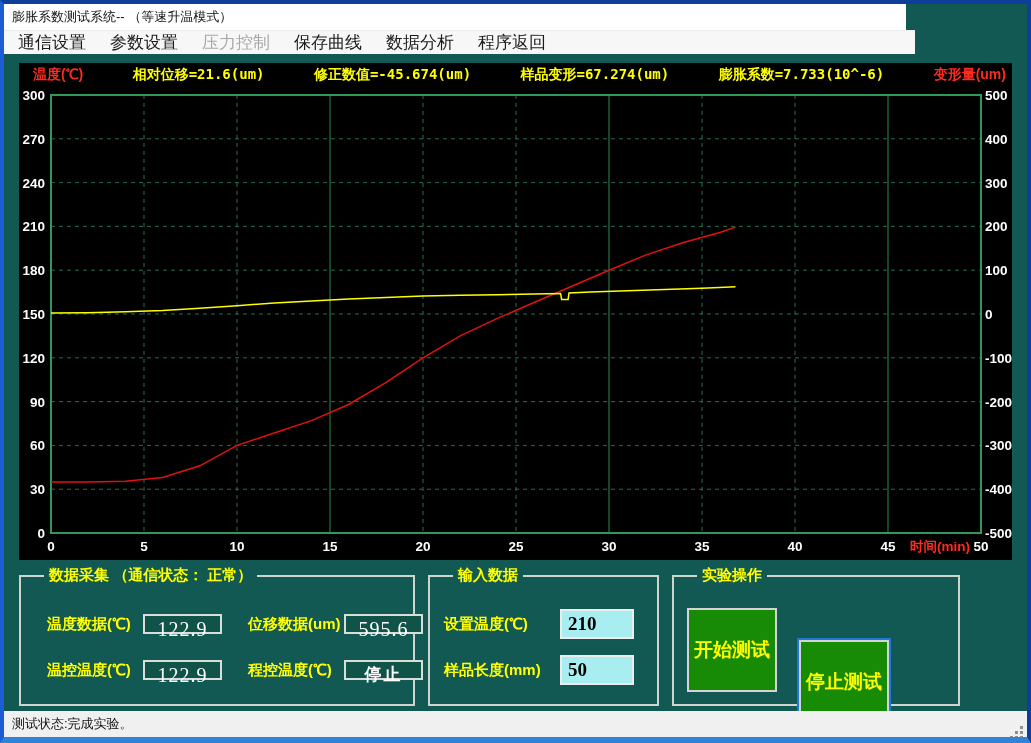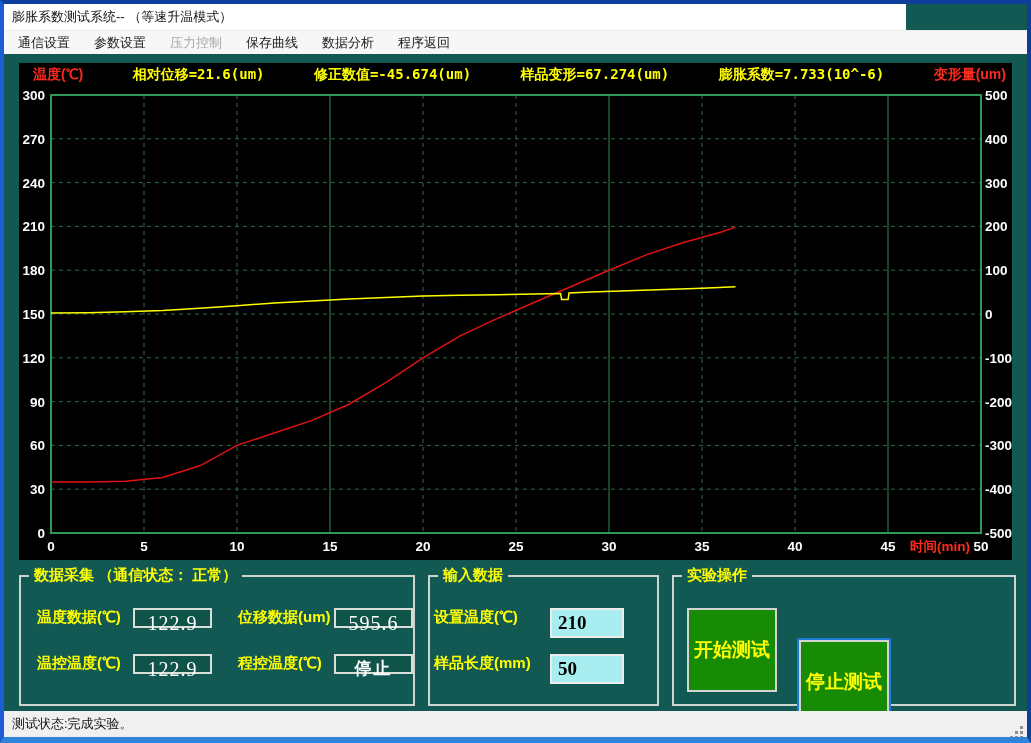--- a/index.html
+++ b/index.html
@@ -13,23 +13,23 @@
     background:#115952; overflow:hidden;
   }
 
   .titlebar {
     position:absolute; left:0; top:0; width:902px; height:26px;
     background:#ffffff; color:#111; font-size:13px; line-height:26px;
     padding-left:8px; white-space:nowrap;
   }
 
   .menubar {
-    position:absolute; left:0; top:26px; width:1023px; height:24px;
+    position:absolute; left:0; top:26px; width:911px; height:24px;
     background:#f7f7f7; border-top:1px solid #ececec;
-    display:flex; align-items:flex-start; font-size:13px; color:#1b1b1b;
+    display:flex; align-items:flex-start; font-size:17px; color:#1b1b1b;
   }
   .menu-item { padding:0 10px; margin-left:4px; line-height:23px; cursor:default; }
   .menu-item.disabled { color:#a9a9a9; }
 
   .chart-panel {
     position:absolute; left:15px; top:59px; width:993px; height:497px;
     background:#000;
   }
   .chart-header {
     position:absolute; left:14px; right:6px; top:4px; height:16px;
@@ -37,28 +37,28 @@
     font-size:14px; font-weight:bold; white-space:nowrap;
   }
   .chart-header .axis-red { color:#fb2b20; font-family:"Liberation Sans", sans-serif; }
   .chart-header .readout { color:#ffff00; font-family:"DejaVu Sans Mono", monospace; letter-spacing:0; }
   svg.plot { position:absolute; left:0; top:0; }
 
   .groupbox {
     position:absolute; height:131px; border:2px solid #cdd5cf;
   }
   .gb-title {
-    position:absolute; top:-11px; left:8px; background:#115952;
+    position:absolute; top:-11px; left:23px; background:#115952;
     color:#ffff00; font-size:15px; font-weight:bold; padding:0 5px; white-space:nowrap;
   }
   .gb1 { left:15px; top:571px; width:396px; }
   .gb2 { left:424px; top:571px; width:231px; }
-  .gb3 { left:668px; top:571px; width:344px; }
-
-  .field-row { position:absolute; left:0; width:100%; height:32px; display:flex; align-items:flex-start; }
+  .gb3 { left:668px; top:571px; width:288px; }
+
+  .field-row { position:absolute; left:10px; width:100%; height:32px; display:flex; align-items:center; }
   .row1 { top:31px; } .row2 { top:77px; }
   .flabel { color:#ffff00; font-size:15px; font-weight:bold; white-space:nowrap; }
   .gb1 .flabel.l1 { margin-left:16px; width:100px; }
   .gb1 .flabel.l2 { margin-left:26px; width:100px; }
   .value-box {
     width:82px; height:20px; border:2px solid #d9ded9; background:#0f5349;
     color:#ffffff; font-family:"Liberation Serif", serif; font-size:20px;
     text-align:center; line-height:26px; letter-spacing:1px;
   }
   .value-box.cjk { font-family:"Liberation Sans", sans-serif; font-size:17px; font-weight:bold; letter-spacing:2px; }

